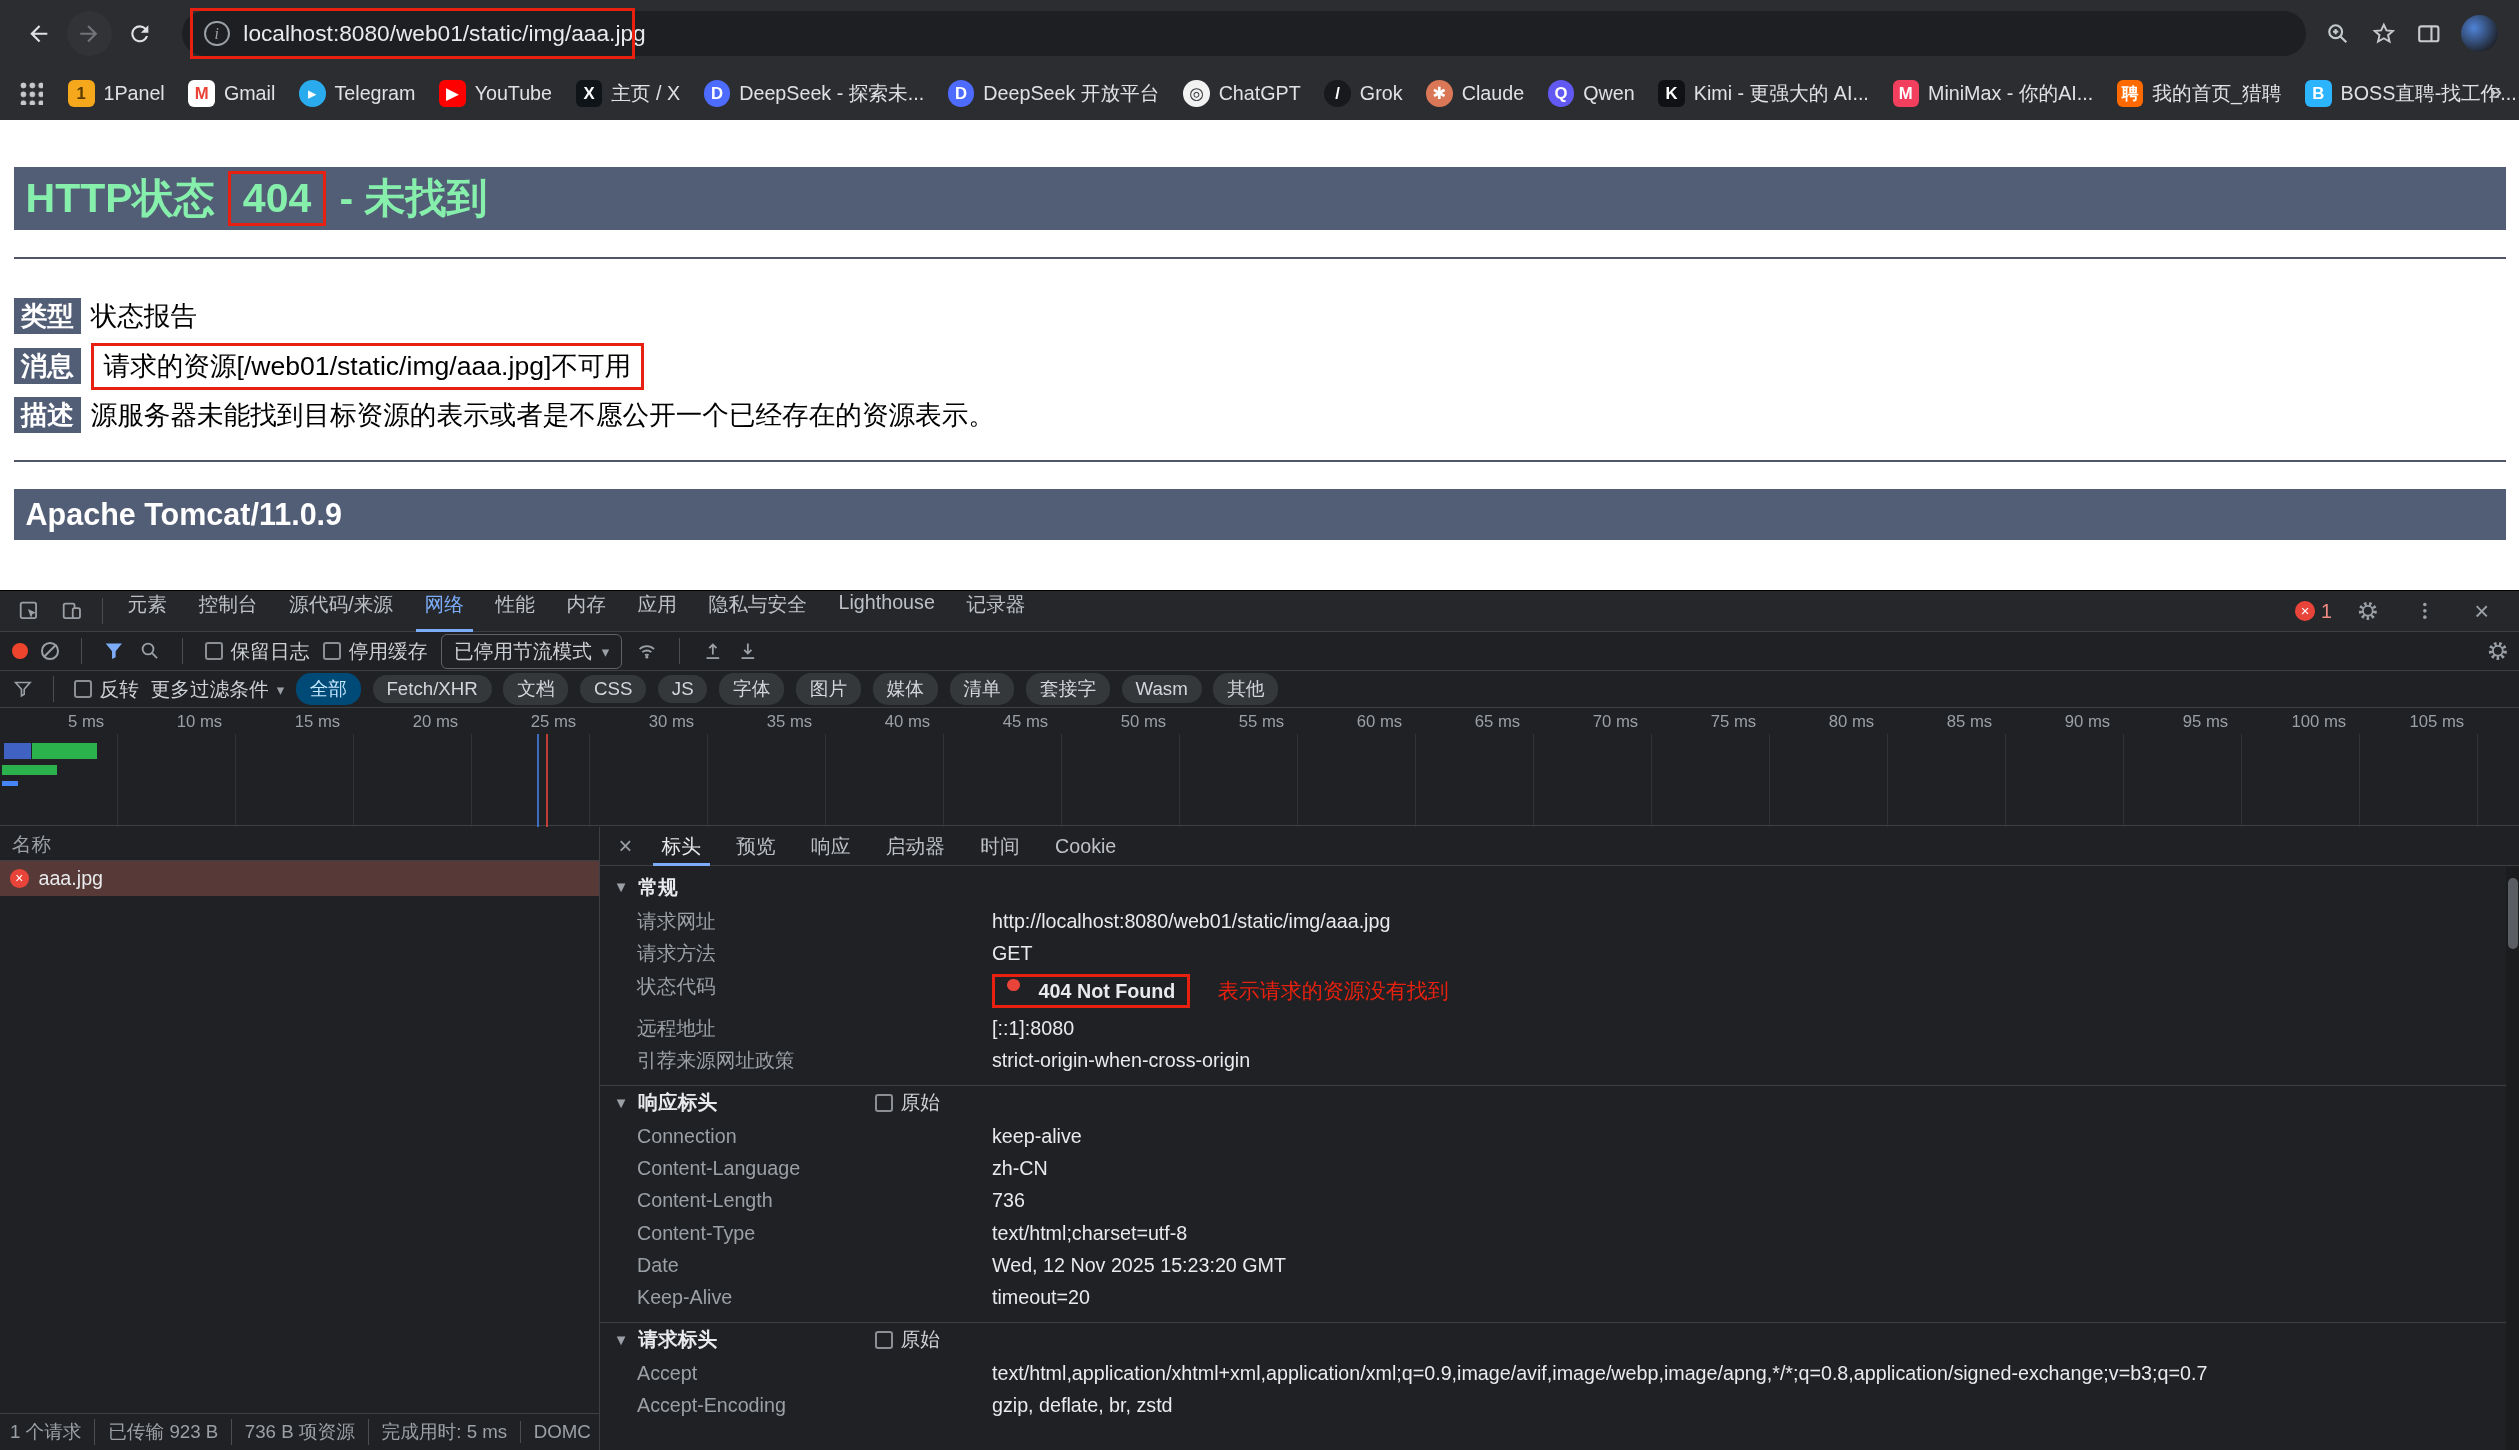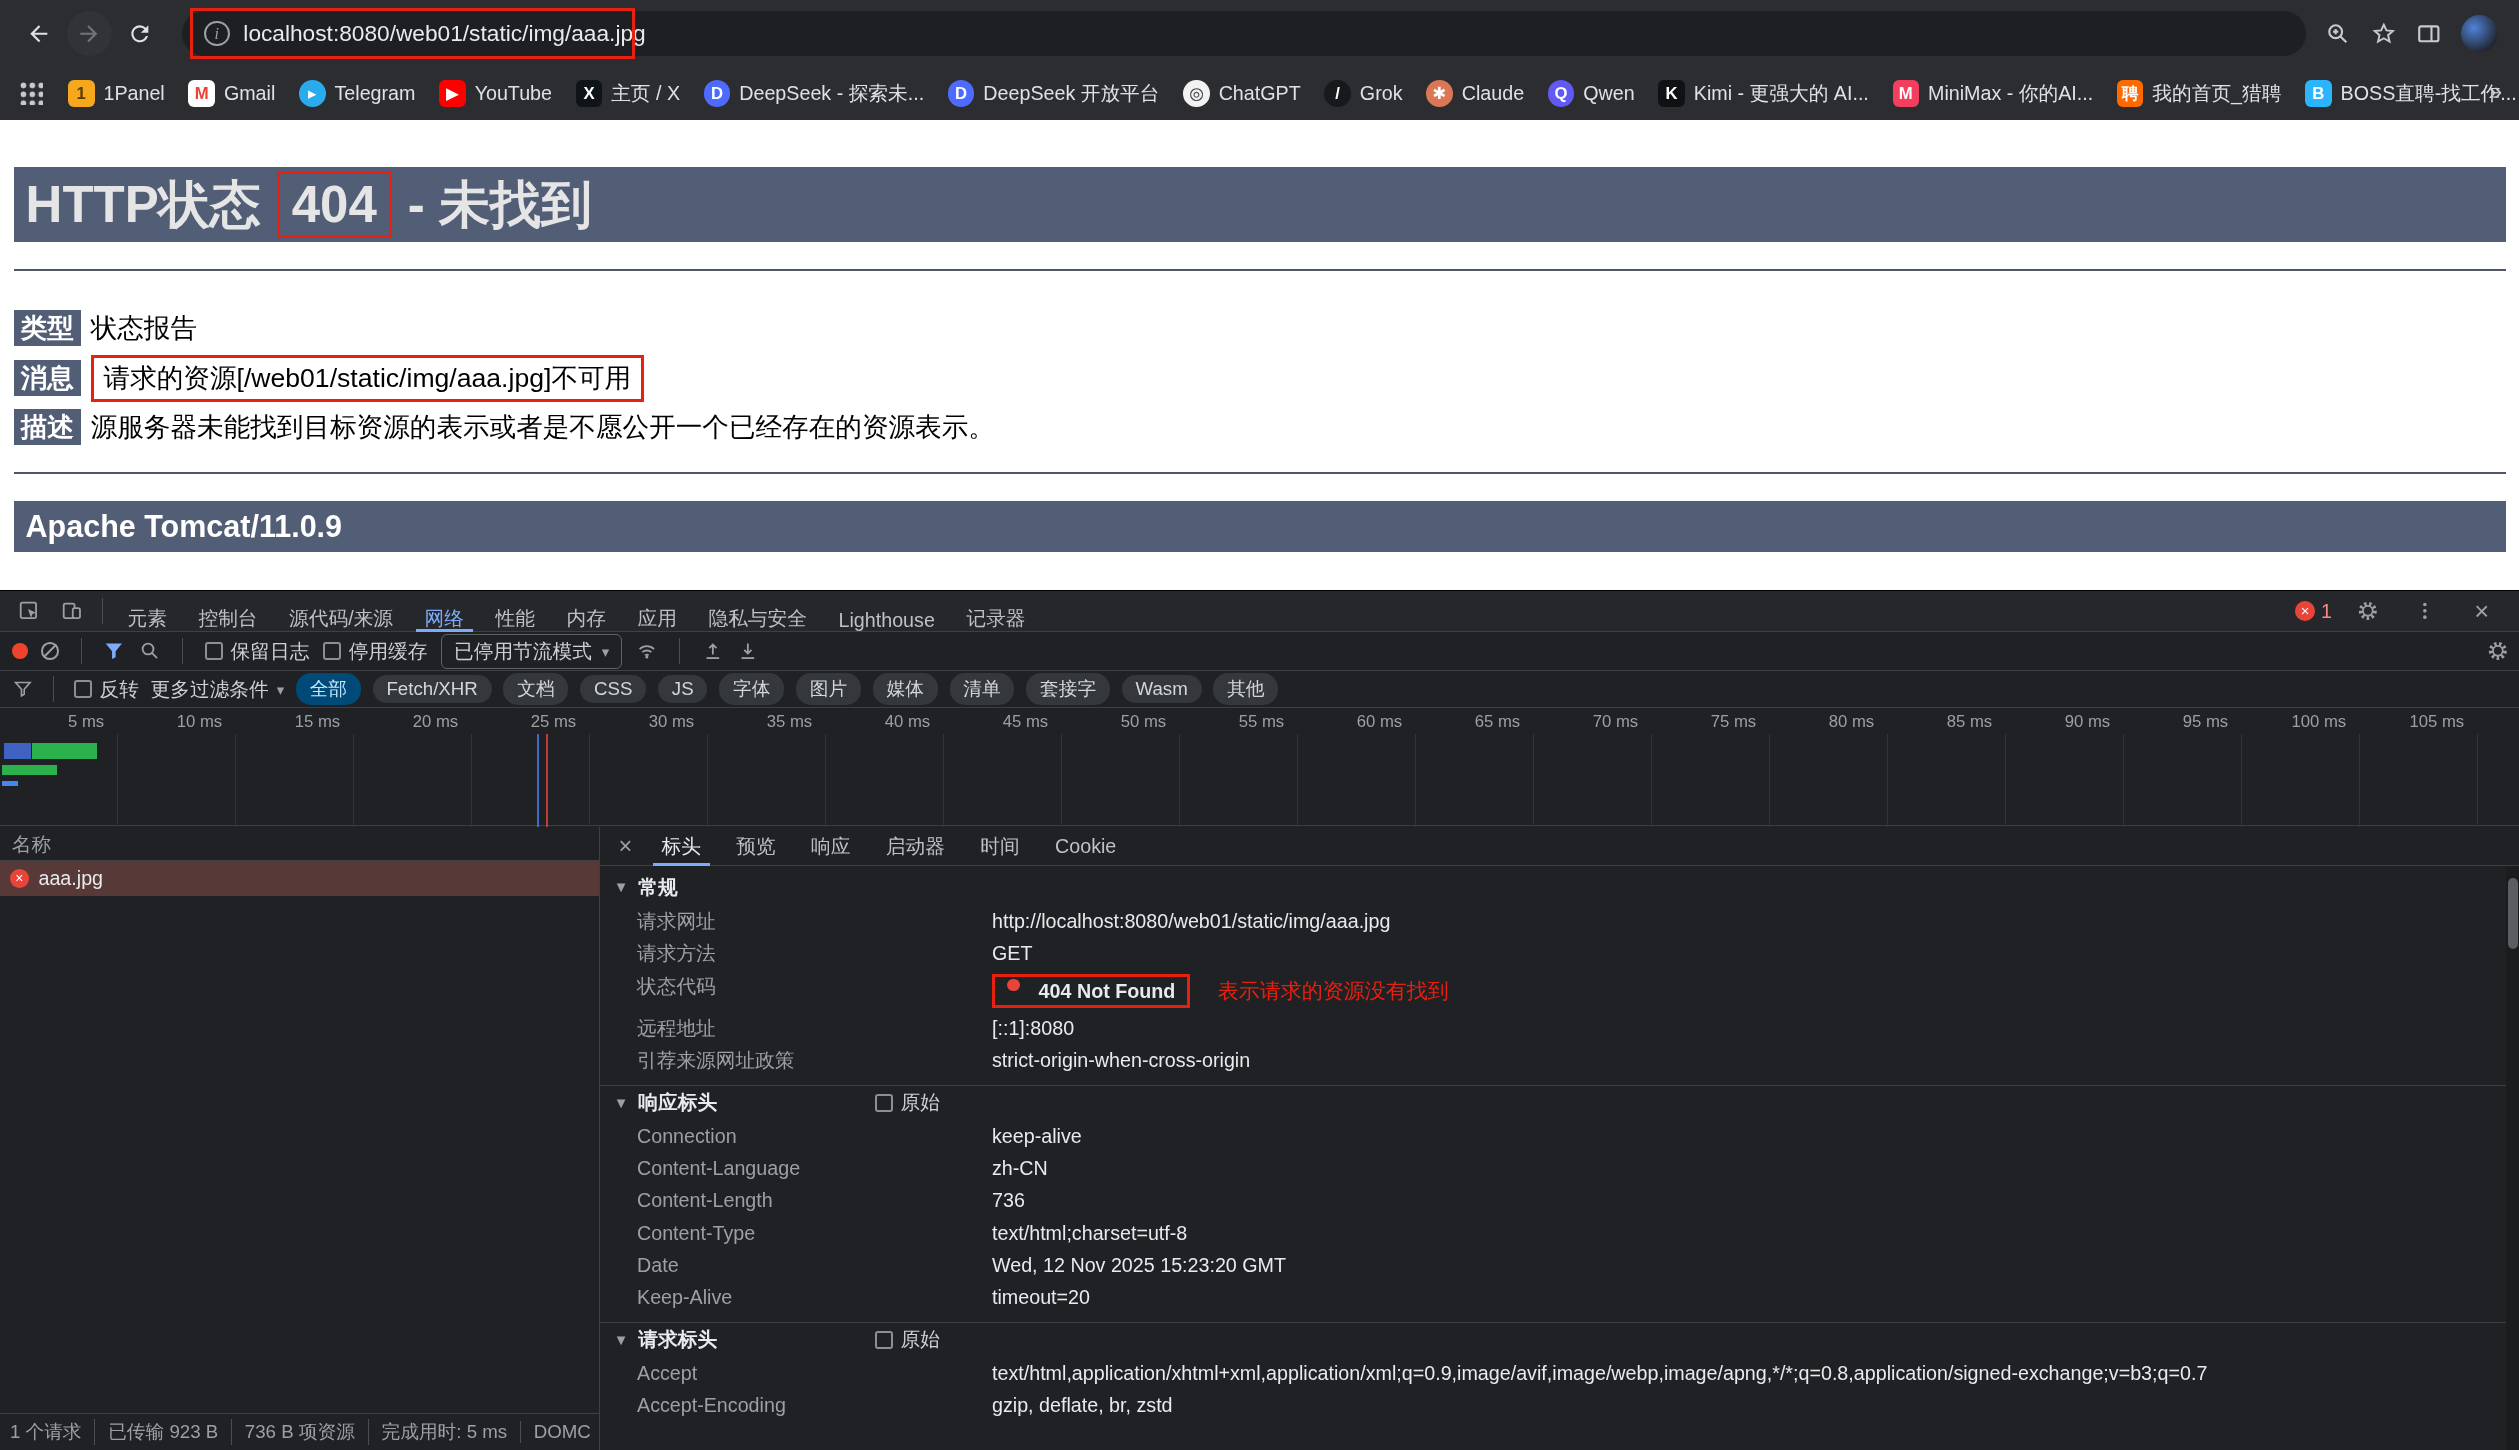--- a/index.html
+++ b/index.html
@@ -27,36 +27,36 @@
   .apps-grid{width:23.6px;height:23.6px;margin:0 9.9px 0 5.9px;flex:none;
     background:radial-gradient(circle,#c7c9cc 2.6px,transparent 3.2px) -1px -1px/8.9px 8.9px}
   .bookmark{display:flex;align-items:center;gap:8.9px;padding:5.9px 8.9px;border-radius:7.9px;white-space:nowrap;flex:none}
   .favicon{width:26.6px;height:26.6px;border-radius:5.9px;display:flex;align-items:center;justify-content:center;
     font-size:16.7px;font-weight:bold;flex:none}
   .favicon.circle{border-radius:50%}
   .bm-more{position:absolute;right:17.7px;top:9.9px;font-size:25.6px;color:#c7cacd}
 
   
   .page{height:470px;background:#fff;color:#000;padding:11.8px 13.8px 0;font-size:26.6px;overflow:hidden}
-  .page h1{margin-top:35px;background:var(--tc);color:#e5e5e5;font-size:51px;font-weight:bold;padding:6.9px 11.8px;line-height:1.2}
+  .page h1{margin-top:35px;background:var(--tc);color:#86efac;font-size:41px;font-weight:bold;padding:6.9px 11.8px;line-height:1.2}
   .anno-404{display:inline-block;border:3.9px solid var(--anno);padding:0 11.8px;margin:-3.9px 2px}
   .page hr{border:none;height:2px;background:#4e5668;margin:27.6px 0}
   .page p{margin:15px 0;line-height:1.25}
   .page p:first-of-type{margin-top:41px}
   .tc-lbl{background:var(--tc);color:#fff;font-weight:bold;padding:3px 6.9px;margin-right:9.9px}
   .anno-msg{display:inline-block;border:3.9px solid var(--anno);padding:3.9px 9.9px;margin:-5.9px 0}
   .tc-footer{margin-top:23.6px;background:var(--tc);color:#fff;font-size:30.5px;font-weight:bold;padding:7.9px 11.8px}
 
   
   :root{--anno:#e8200f;--tc:#525D76;--bd:#3c4043;--dim:#9aa0a6;--txt:#dfe1e4;--blue:#7cacf8}
   .devtools{position:absolute;top:590px;left:0;right:0;bottom:0;background:#202124;color:var(--txt);font-size:19.7px;border-top:1px solid #000}
   .dt-tabbar{height:41px;display:flex;align-items:center;border-bottom:1px solid var(--bd);background:#25272a;padding:0 7.9px;gap:2px}
   .dt-icon{width:41px;height:41px;display:flex;align-items:center;justify-content:center;color:var(--dim);flex:none}
   .vsep{width:1px;height:25.6px;background:#4a4d52;margin:0 7.9px;flex:none}
-  .dt-tab{height:41px;display:flex;align-items:flex-end;padding:0 14.8px;color:#bdc1c6;position:relative;white-space:nowrap}
+  .dt-tab{height:41px;display:flex;align-items:flex-start;padding:0 14.8px;color:#bdc1c6;position:relative;white-space:nowrap}
   .dt-tab.active{color:var(--blue)}
   .dt-tab.active::after{content:"";position:absolute;left:5.9px;right:5.9px;bottom:0;height:3px;background:var(--blue)}
   .dt-right{margin-left:auto;display:flex;align-items:center;gap:15.8px;padding-right:9.9px}
   .err-badge{display:flex;align-items:center;gap:5.9px;color:#f28b82}
   .err-circ{width:19.7px;height:19.7px;border-radius:50%;background:#e8443a;color:#fff;font-size:14.8px;display:flex;align-items:center;justify-content:center}
 
   .dt-nettoolbar{height:39px;display:flex;align-items:center;border-bottom:1px solid var(--bd);padding:0 11.8px;gap:13.8px}
   .rec-dot{width:15.8px;height:15.8px;border-radius:50%;background:#ee442e;flex:none}
   .clear-ico{width:17.7px;height:17.7px;border-radius:50%;border:2px solid var(--dim);position:relative;flex:none}
   .clear-ico::after{content:"";position:absolute;left:-2px;top:5.9px;width:17.7px;height:2px;background:var(--dim);transform:rotate(-45deg)}

